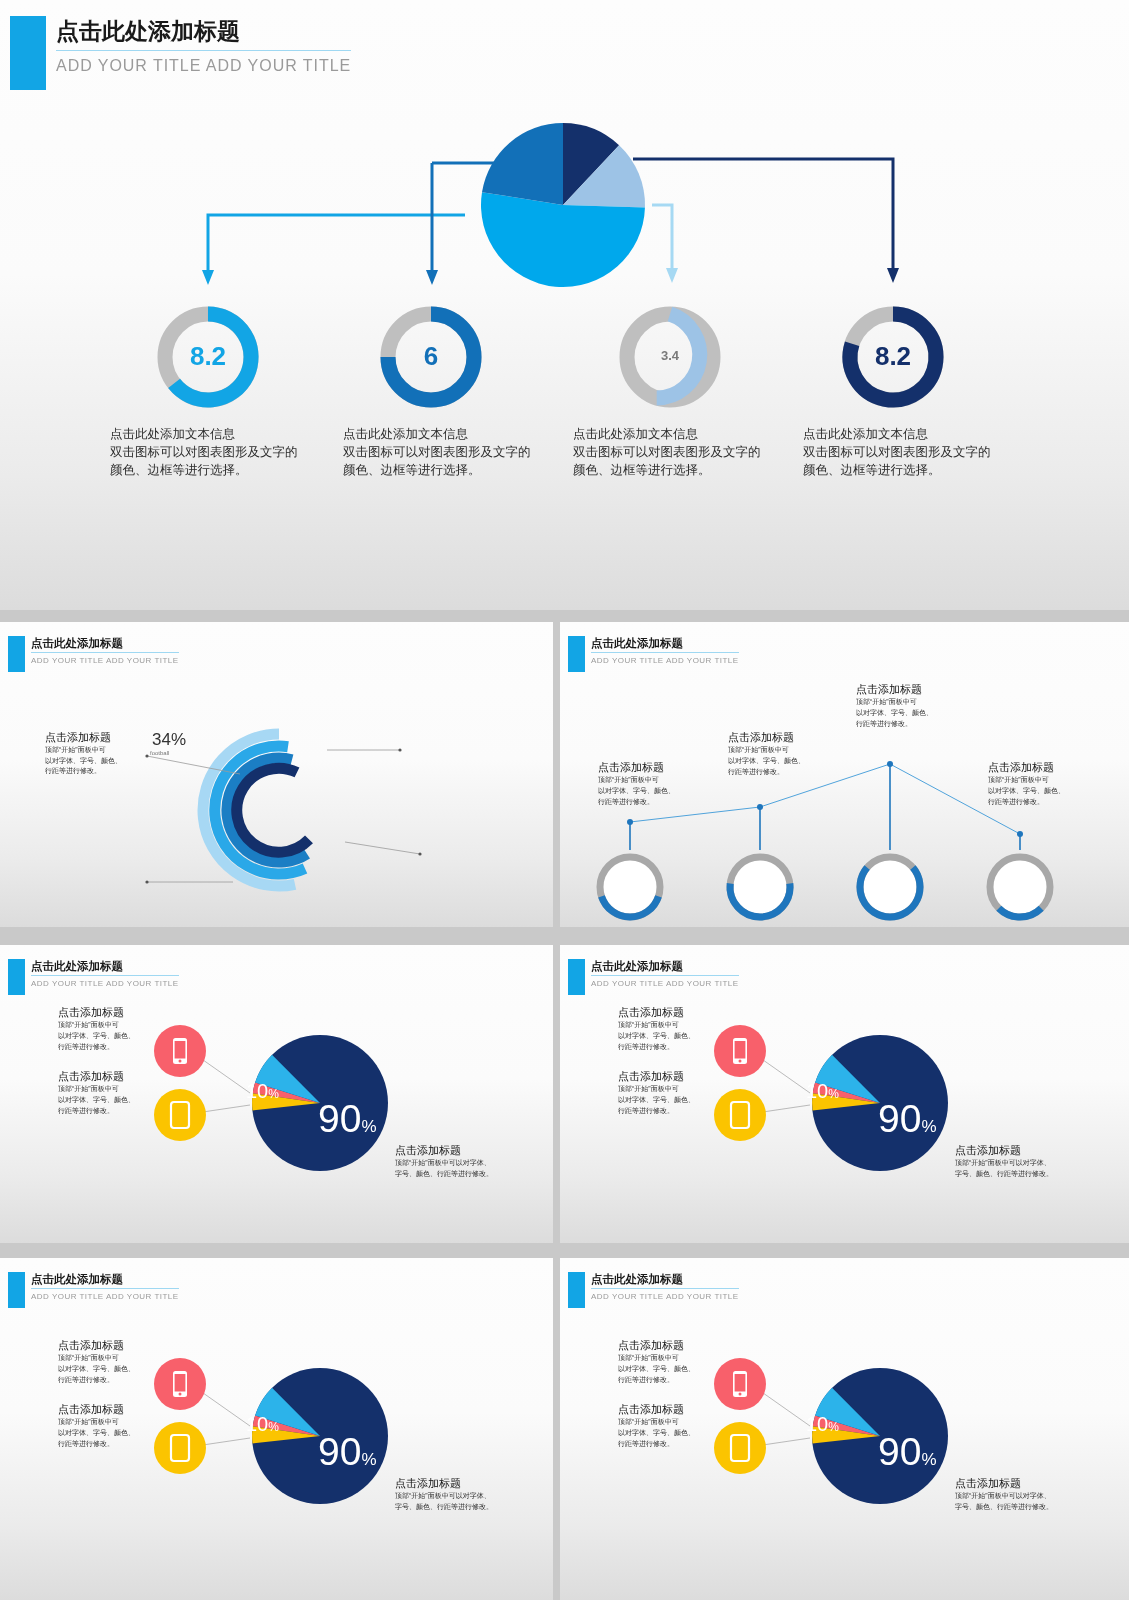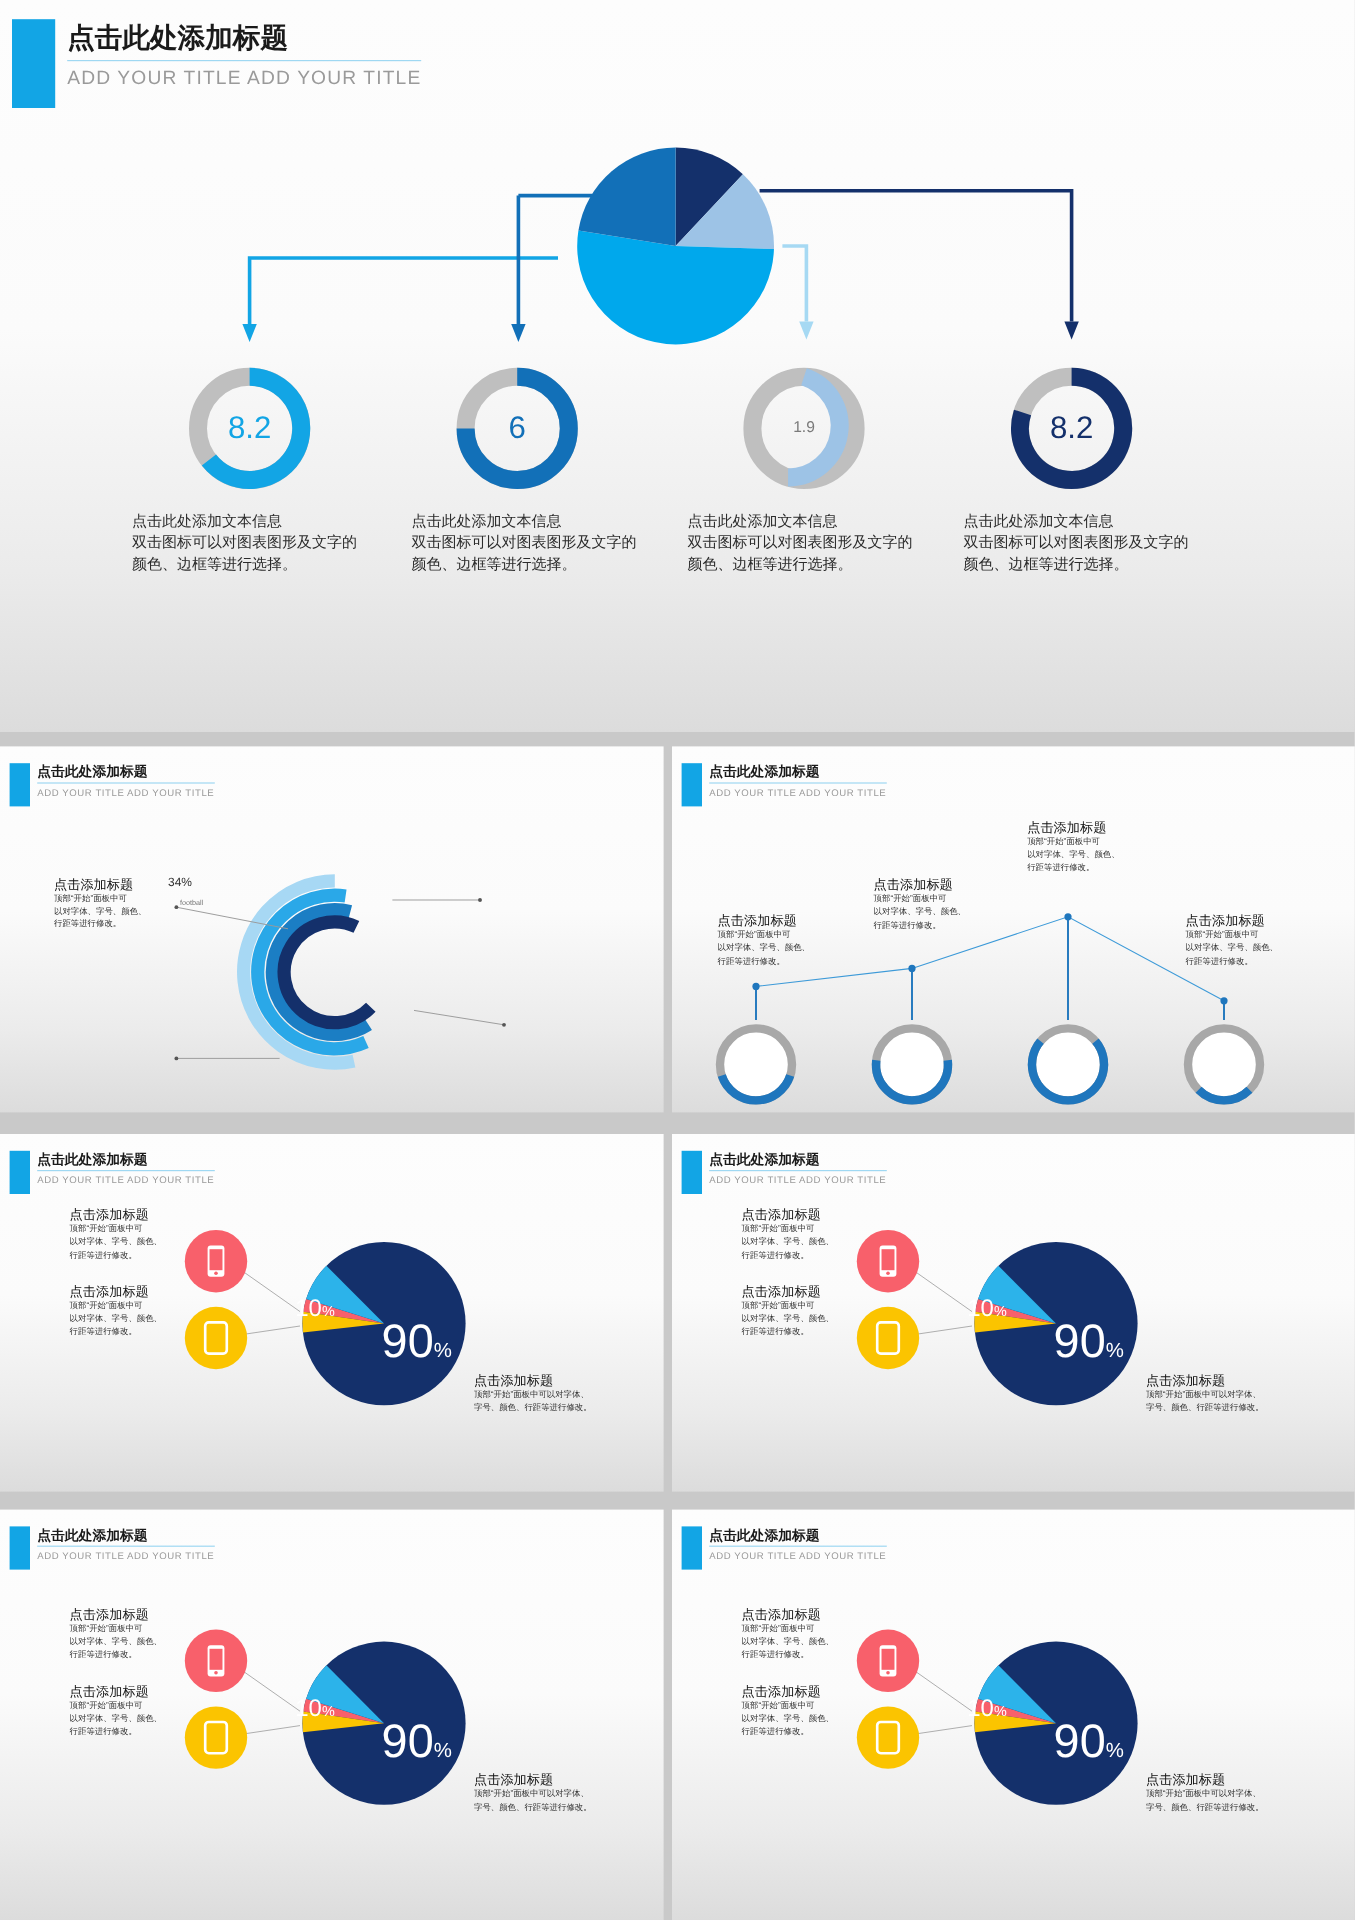--- a/index.html
+++ b/index.html
@@ -36,21 +36,21 @@
   
   .cap{position:absolute;font-size:12.5px;line-height:1.45;color:#2b2b2b;width:175px;}
 
   .lbl{position:absolute;}
   .lbl .h{font-weight:normal;color:#111;}
   .lbl .b{color:#2f2f2f;}
 
   svg{display:block;overflow:visible;}
   .absvg{position:absolute;left:0;top:0;}
 
-  .donut-val{position:absolute;text-align:center;font-weight:normal;}
+  .donut-val{position:absolute;text-align:center;font-weight:bold;}
 </style>
 </head>
 <body>
 
 <div class="page">
 
   <div class="slide s-hero">
 
     <div class="hdr hdr-hero">
       <div class="tab"></div>
@@ -107,21 +107,21 @@
       </g>
 
       <g transform="translate(893,357)">
         <circle r="43" fill="none" stroke="#bfbfbf" stroke-width="15"></circle>
         <path d="M0,-43 A43,43 0 1,1 -40.9,-13.3" fill="none" stroke="#14306b" stroke-width="15"></path>
       </g>
     </svg>
 
     <div class="donut-val" style="left:168px;top:341px;width:80px;font-size:26px;color:#12a5e5;">8.2</div>
     <div class="donut-val" style="left:391px;top:341px;width:80px;font-size:26px;color:#1270b8;">6</div>
-    <div class="donut-val" style="left:630px;top:348px;width:80px;font-size:13px;color:#7a7a7a;">1.9</div>
+    <div class="donut-val" style="left:630px;top:348px;width:80px;font-size:13px;color:#7a7a7a;">3.4</div>
     <div class="donut-val" style="left:853px;top:341px;width:80px;font-size:26px;color:#14306b;">8.2</div>
 
     <div class="cap" style="left:110px;top:425px;width:210px;">
       <div>点击此处添加文本信息</div>
       <div>双击图标可以对图表图形及文字的</div>
       <div>颜色、边框等进行选择。</div>
     </div>
     <div class="cap" style="left:343px;top:425px;width:210px;">
       <div>点击此处添加文本信息</div>
       <div>双击图标可以对图表图形及文字的</div>
@@ -169,21 +169,21 @@
       <circle cx="400" cy="128" r="1.6" fill="#555"></circle>
       <circle cx="420" cy="232" r="1.6" fill="#555"></circle>
     </svg>
 
     <div class="lbl" style="left:45px;top:108px;width:100px;">
       <div class="h" style="font-size:11px;">点击添加标题</div>
       <div class="b" style="font-size:7px;line-height:1.5;">顶部“开始”面板中可</div>
       <div class="b" style="font-size:7px;line-height:1.5;">以对字体、字号、颜色、</div>
       <div class="b" style="font-size:7px;line-height:1.5;">行距等进行修改。</div>
     </div>
-    <div style="position:absolute;left:140px;top:108px;font-size:10px;color:#333;">34%</div>
+    <div style="position:absolute;left:152px;top:108px;font-size:17px;color:#333;">34%</div>
     <div style="position:absolute;left:150px;top:128px;font-size:6px;color:#777;">football</div>
 
     <div class="lbl" style="left:400px;top:690px;"></div>
     <div style="position:absolute;left:355px;top:700px;"></div>
 
   </div>
 
   <div class="slide s-r2r">
     <div class="hdr hdr-sm">
       <div class="tab"></div>

